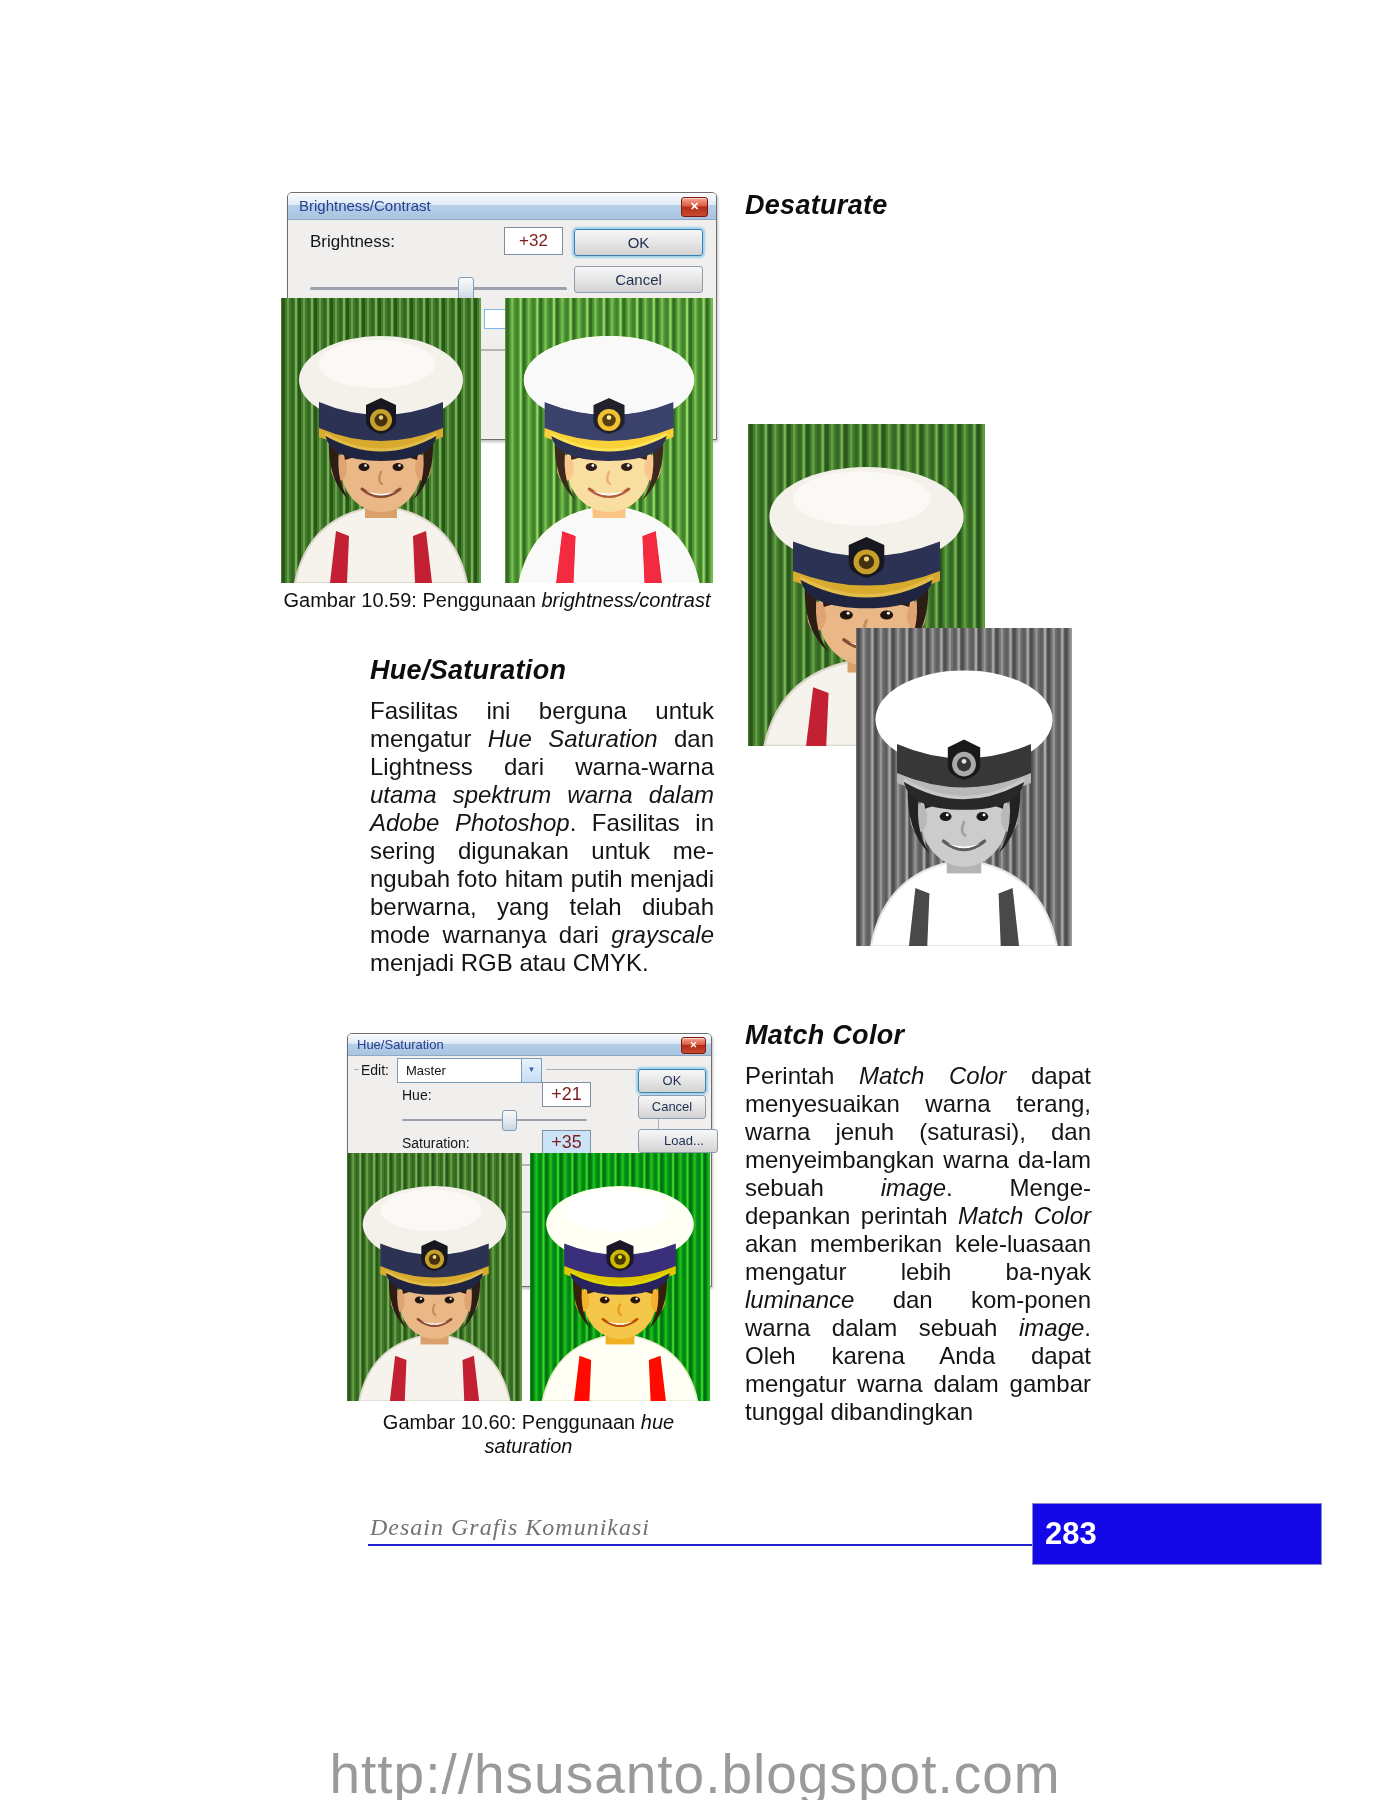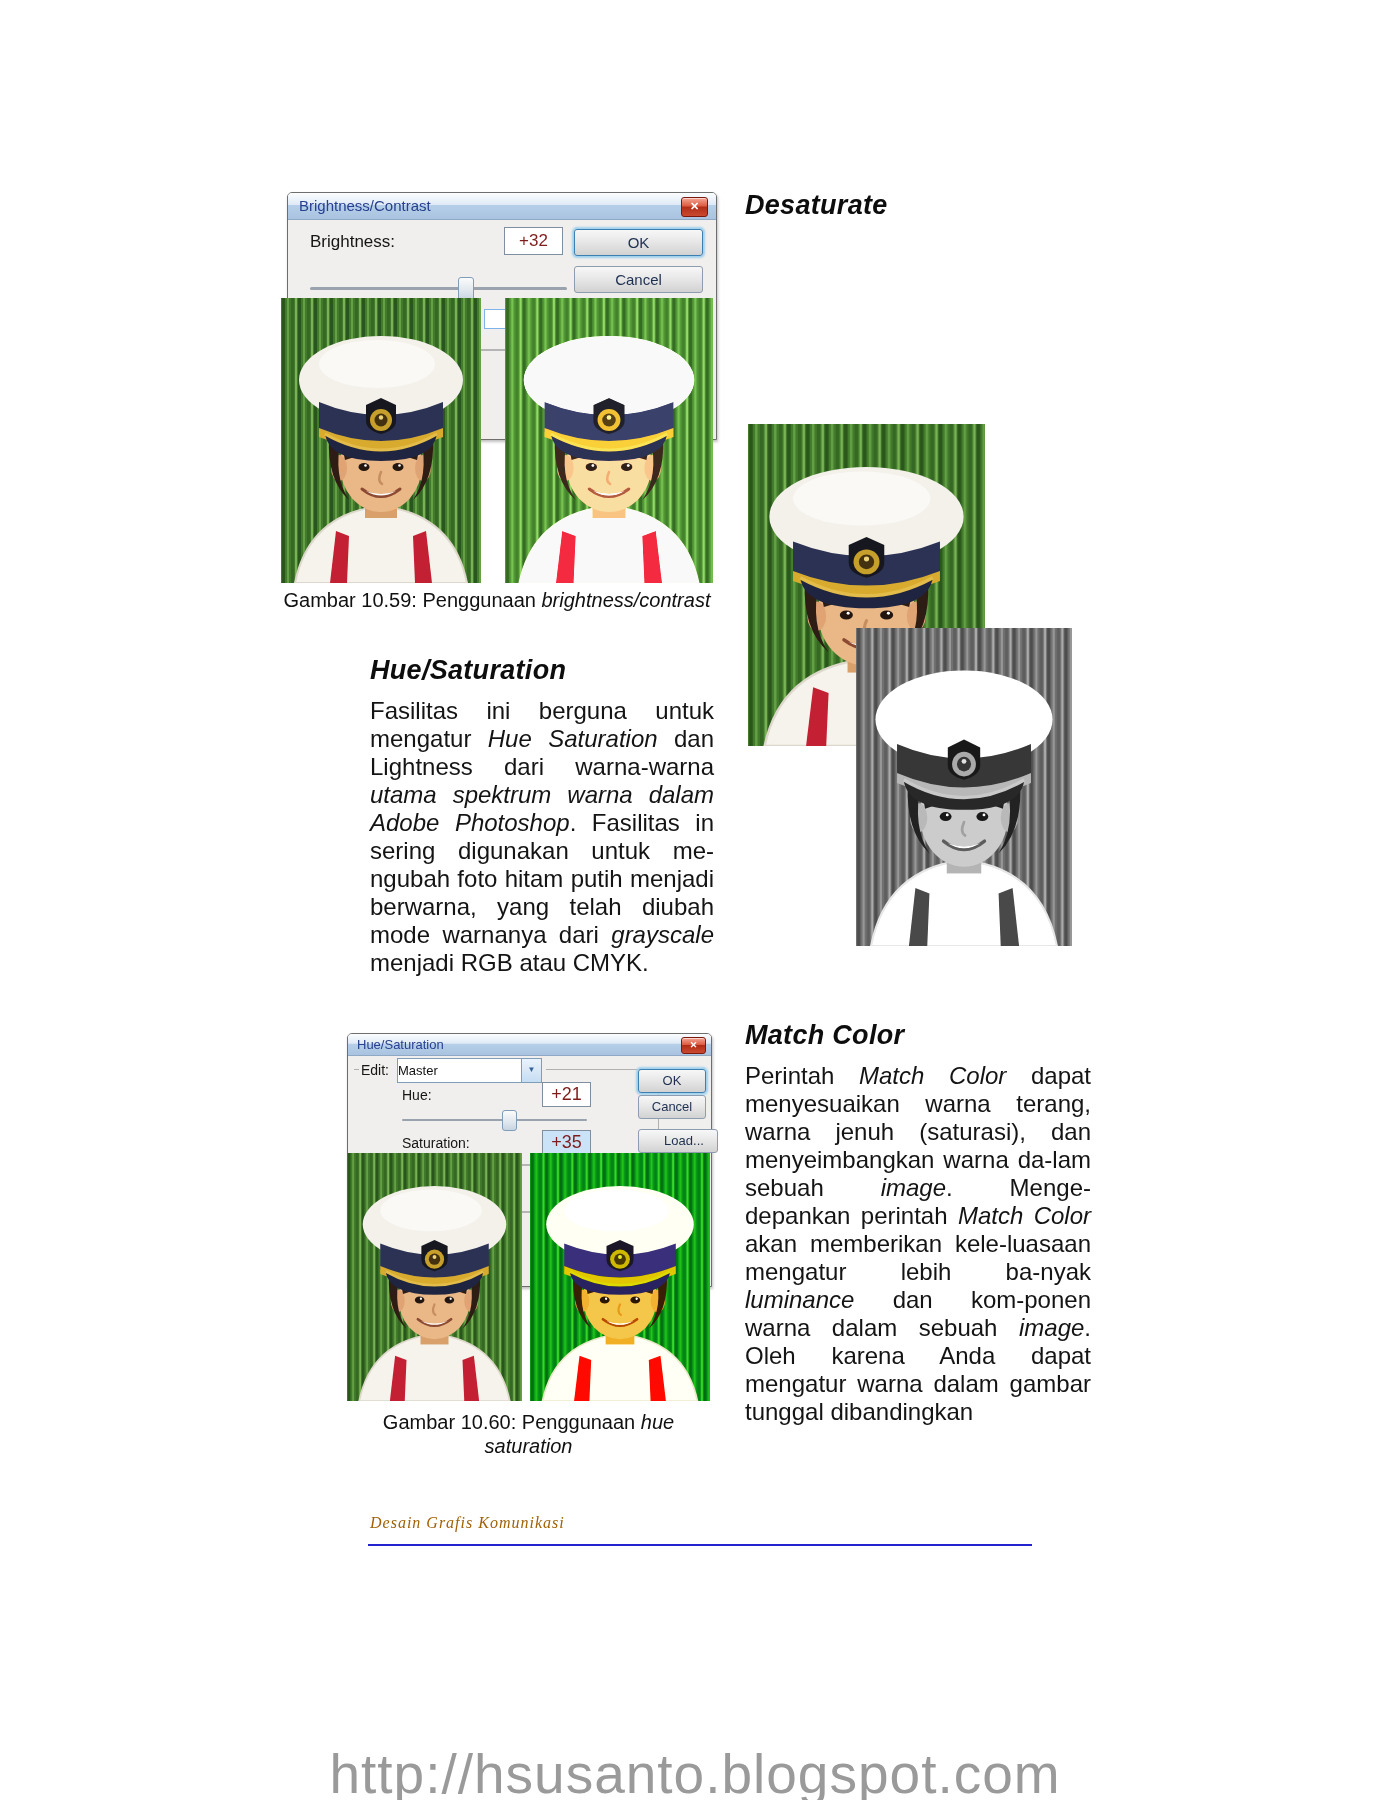--- a/index.html
+++ b/index.html
@@ -42,21 +42,21 @@
 
   
   .photo{position:absolute;overflow:hidden;z-index:2;}
   .photo svg{display:block;width:100%;height:100%;}
   .f-bright{filter:brightness(1.24) saturate(1.05) contrast(.95);}
   .f-warm{filter:saturate(1.9) hue-rotate(14deg) brightness(1.07);}
   .f-gray{filter:grayscale(1) brightness(1.07);}
 
   
   .footer-title{position:absolute;font-family:"Liberation Serif",serif;font-style:italic;
-       font-size:16px;color:#a16207;letter-spacing:1px;}
+       font-size:24px;color:#737373;letter-spacing:1px;}
   .footer-rule{position:absolute;background:#2222d0;}
   .page-badge{position:absolute;background:#1508e8;border:1px solid #8a8ac8;
        color:#ffffff;font-weight:bold;font-size:31px;line-height:60px;padding-left:12px;}
   .watermark{position:absolute;left:0;right:0;text-align:center;
        font-size:55px;color:#9a9a9a;letter-spacing:1px;white-space:nowrap;}
 </style>
 </head>
 <body>
 
 <svg width="0" height="0" style="position:absolute" aria-hidden="true">
@@ -150,21 +150,21 @@
   <div class="heading abs" style="left:370px;top:655px;width:344px;">Hue/Saturation</div>
   <div class="para abs" style="left:370px;top:697px;width:344px;"><span>Fasilitas ini berguna untuk mengatur </span><i>Hue Saturation</i><span> dan Lightness dari warna-warna </span><i>utama spektrum warna dalam Adobe Photoshop</i><span>. Fasilitas in sering digunakan untuk me-ngubah foto hitam putih menjadi berwarna, yang telah diubah mode warnanya dari </span><i>grayscale</i><span> menjadi RGB atau CMYK.</span></div>
 
   <div class="dlg" style="left:347px;top:1033px;width:363px;height:252px;">
     <div class="dlg-title" style="height:21px;font-size:13px;line-height:21px;">
       <span style="padding-left:9px;">Hue/Saturation</span>
     </div>
     <div class="btn-close" style="top:3px;right:5px;width:23px;height:15px;font-size:9px;line-height:14px;">✕</div>
     <div class="abs" style="left:13px;top:28px;font-size:14px;">Edit:</div>
     <div class="combo" style="left:49px;top:24px;width:143px;height:23px;font-size:13px;line-height:23px;">
-      <span style="">Master</span>
+      <span style="padding-left:8px;">Master</span>
       <span class="combo-arrow" style="font-size:8px;line-height:22px;">▼</span>
     </div>
     <div class="abs" style="left:198px;top:35px;width:112px;border-top:1px solid #b0b0b0;"></div>
     <div class="abs" style="left:310px;top:35px;height:214px;border-left:1px solid #b0b0b0;"></div>
     <div class="abs" style="left:6px;top:35px;width:5px;border-top:1px solid #b0b0b0;"></div>
     <div class="abs" style="left:54px;top:53px;font-size:14px;">Hue:</div>
     <div class="field" style="left:194px;top:48px;width:47px;height:23px;font-size:18px;line-height:23px;">+21</div>
     <div class="slider-track" style="left:54px;top:85px;width:185px;height:2px;"></div>
     <div class="slider-thumb" style="left:154px;top:76px;width:13px;height:19px;"></div>
     <div class="abs" style="left:54px;top:101px;font-size:14px;">Saturation:</div>
@@ -188,15 +188,16 @@
   </div>
   <div class="caption abs" style="left:347px;top:1410px;width:363px;">
     <span>Gambar 10.60: Penggunaan </span><i>hue saturation</i>
   </div>
 
   <div class="heading abs" style="left:745px;top:1020px;width:346px;">Match Color</div>
   <div class="para abs" style="left:745px;top:1062px;width:346px;"><span>Perintah </span><i>Match Color</i><span> dapat menyesuaikan warna terang, warna jenuh (saturasi), dan menyeimbangkan warna da-lam sebuah </span><i>image</i><span>. Menge-depankan perintah </span><i>Match Color</i><span> akan memberikan kele-luasaan mengatur lebih ba-nyak </span><i>luminance</i><span> dan kom-ponen warna dalam sebuah </span><i>image</i><span>. Oleh karena Anda dapat mengatur warna dalam gambar tunggal dibandingkan</span></div>
 
   <div class="footer-title" style="left:370px;top:1514px;">Desain Grafis Komunikasi</div>
   <div class="footer-rule" style="left:368px;top:1544px;width:664px;height:2px;"></div>
+  <div class="page-badge" style="left:1032px;top:1503px;width:276px;height:60px;">283</div>
 
   <div class="watermark" style="top:1742px;">http://hsusanto.blogspot.com</div>
 </div>
 
 </body></html>

